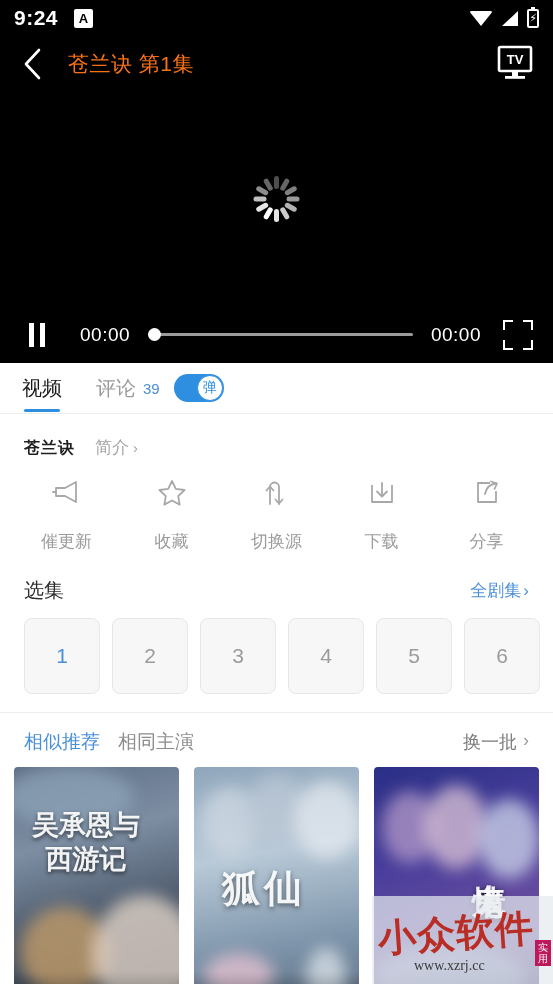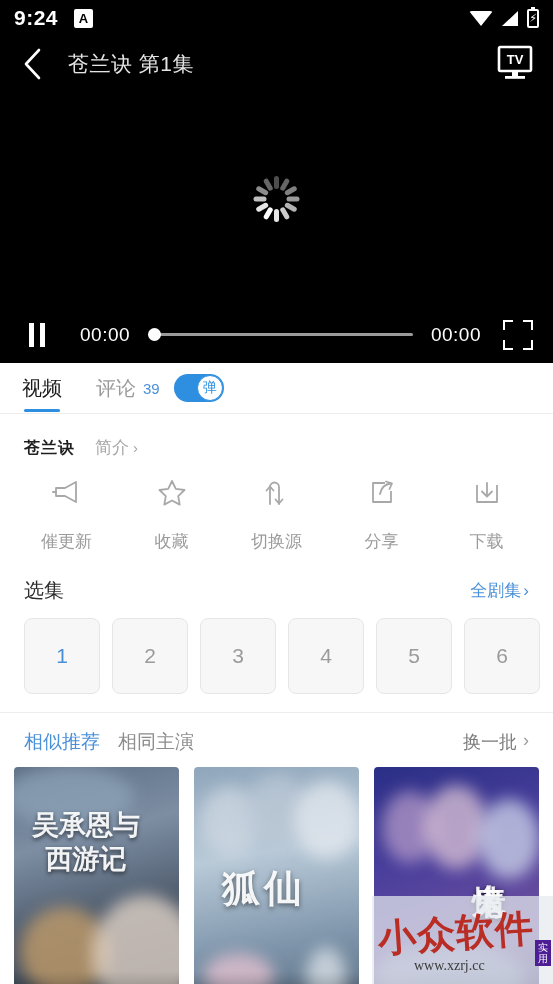--- a/index.html
+++ b/index.html
@@ -35,21 +35,21 @@
   .ic-batt::before {
     content: ""; position: absolute; top: -4px; left: 2px; width: 4px; height: 2px; background: #fff;
   }
   .ic-batt span {
     position: absolute; inset: 0; color: #fff; font-size: 11px; font-weight: bold;
     display: flex; align-items: center; justify-content: center; line-height: 1;
   }
 
   
   .navbar {
-    height: 55px; background: #000; color: #e5e5e5;
+    height: 55px; background: #000; color: #f97316;
     display: flex; align-items: center; padding: 0 16px;
   }
   .back-chevron {
     width: 34px; height: 34px; display: flex; align-items: center; justify-content: center;
   }
   .back-chevron svg { display: block; }
   .nav-title { font-size: 21px; margin-left: 18px; letter-spacing: .5px; }
   .tv-cast { margin-left: auto; width: 44px; height: 40px; position: relative; }
   .tv-cast svg { display: block; }
 
@@ -194,21 +194,21 @@
     position: absolute; left: 6px; top: 12px; font-size: 38px; font-weight: bold;
     color: #b92d25; font-family: "Liberation Serif","DejaVu Serif",serif;
     letter-spacing: 1px; transform: rotate(-4deg);
   }
   .wm-url {
     position: absolute; left: 42px; top: 62px; font-size: 14px; color: #3a3a3a;
     font-family: "Liberation Serif","DejaVu Serif",serif;
   }
   .wm-badge {
     position: absolute; right: 2px; top: 44px; width: 16px; padding: 2px 1px;
-    background: #4c1d95; color: #fff; font-size: 10px; text-align: center; line-height: 1.1;
+    background: #be185d; color: #fff; font-size: 10px; text-align: center; line-height: 1.1;
   }
 </style>
 </head>
 <body>
 
 <div class="phone">
 
   <div class="statusbar">
     <div class="clock">9:24</div>
     <div class="sb-app-icon">A</div>
@@ -319,36 +319,36 @@
           <path d="M6,25 L6,8 A4.5,4.5 0 0 1 15,8 L15,25" fill="none" stroke="#a8a8a8" stroke-width="1.8" stroke-linecap="round"></path>
           <polyline points="2.5,11.5 6,7.5 9.5,11.5" fill="none" stroke="#a8a8a8" stroke-width="1.8" stroke-linecap="round" stroke-linejoin="round"></polyline>
           <polyline points="11.5,20.5 15,24.5 18.5,20.5" fill="none" stroke="#a8a8a8" stroke-width="1.8" stroke-linecap="round" stroke-linejoin="round"></polyline>
         </svg>
       </div>
       <div class="lbl">切换源</div>
     </div>
     <div class="action">
       <div class="glyph">
         <svg width="28" height="27" viewBox="0 0 28 27">
+          <path d="M4,6 L4,23 L24,23 L24,6" fill="none" stroke="#a8a8a8" stroke-width="1.8" stroke-linejoin="round"></path>
+          <line x1="14" y1="4" x2="14" y2="17" stroke="#a8a8a8" stroke-width="1.8" stroke-linecap="round"></line>
+          <polyline points="9,12.5 14,17.5 19,12.5" fill="none" stroke="#a8a8a8" stroke-width="1.8" stroke-linecap="round" stroke-linejoin="round"></polyline>
+        </svg>
+      </div>
+      <div class="lbl">下载</div>
+    </div>
+    <div class="action">
+      <div class="glyph">
+        <svg width="28" height="27" viewBox="0 0 28 27">
           <path d="M17,4 L5,4 L5,23 L23,23 L23,12" fill="none" stroke="#a8a8a8" stroke-width="1.8" stroke-linejoin="round"></path>
           <path d="M12,15 C13.5,7.5 18,5 23,4.5" fill="none" stroke="#a8a8a8" stroke-width="1.8" stroke-linecap="round"></path>
           <polyline points="18,2.5 24,4.5 21.5,10" fill="none" stroke="#a8a8a8" stroke-width="1.8" stroke-linecap="round" stroke-linejoin="round"></polyline>
         </svg>
       </div>
       <div class="lbl">分享</div>
-    </div>
-    <div class="action">
-      <div class="glyph">
-        <svg width="28" height="27" viewBox="0 0 28 27">
-          <path d="M4,6 L4,23 L24,23 L24,6" fill="none" stroke="#a8a8a8" stroke-width="1.8" stroke-linejoin="round"></path>
-          <line x1="14" y1="4" x2="14" y2="17" stroke="#a8a8a8" stroke-width="1.8" stroke-linecap="round"></line>
-          <polyline points="9,12.5 14,17.5 19,12.5" fill="none" stroke="#a8a8a8" stroke-width="1.8" stroke-linecap="round" stroke-linejoin="round"></polyline>
-        </svg>
-      </div>
-      <div class="lbl">下载</div>
     </div>
   </div>
 
   <div class="section-head">
     <div class="section-title">选集</div>
     <div class="section-link">
       <span>全剧集</span>
       <span class="chev">›</span>
     </div>
   </div>

